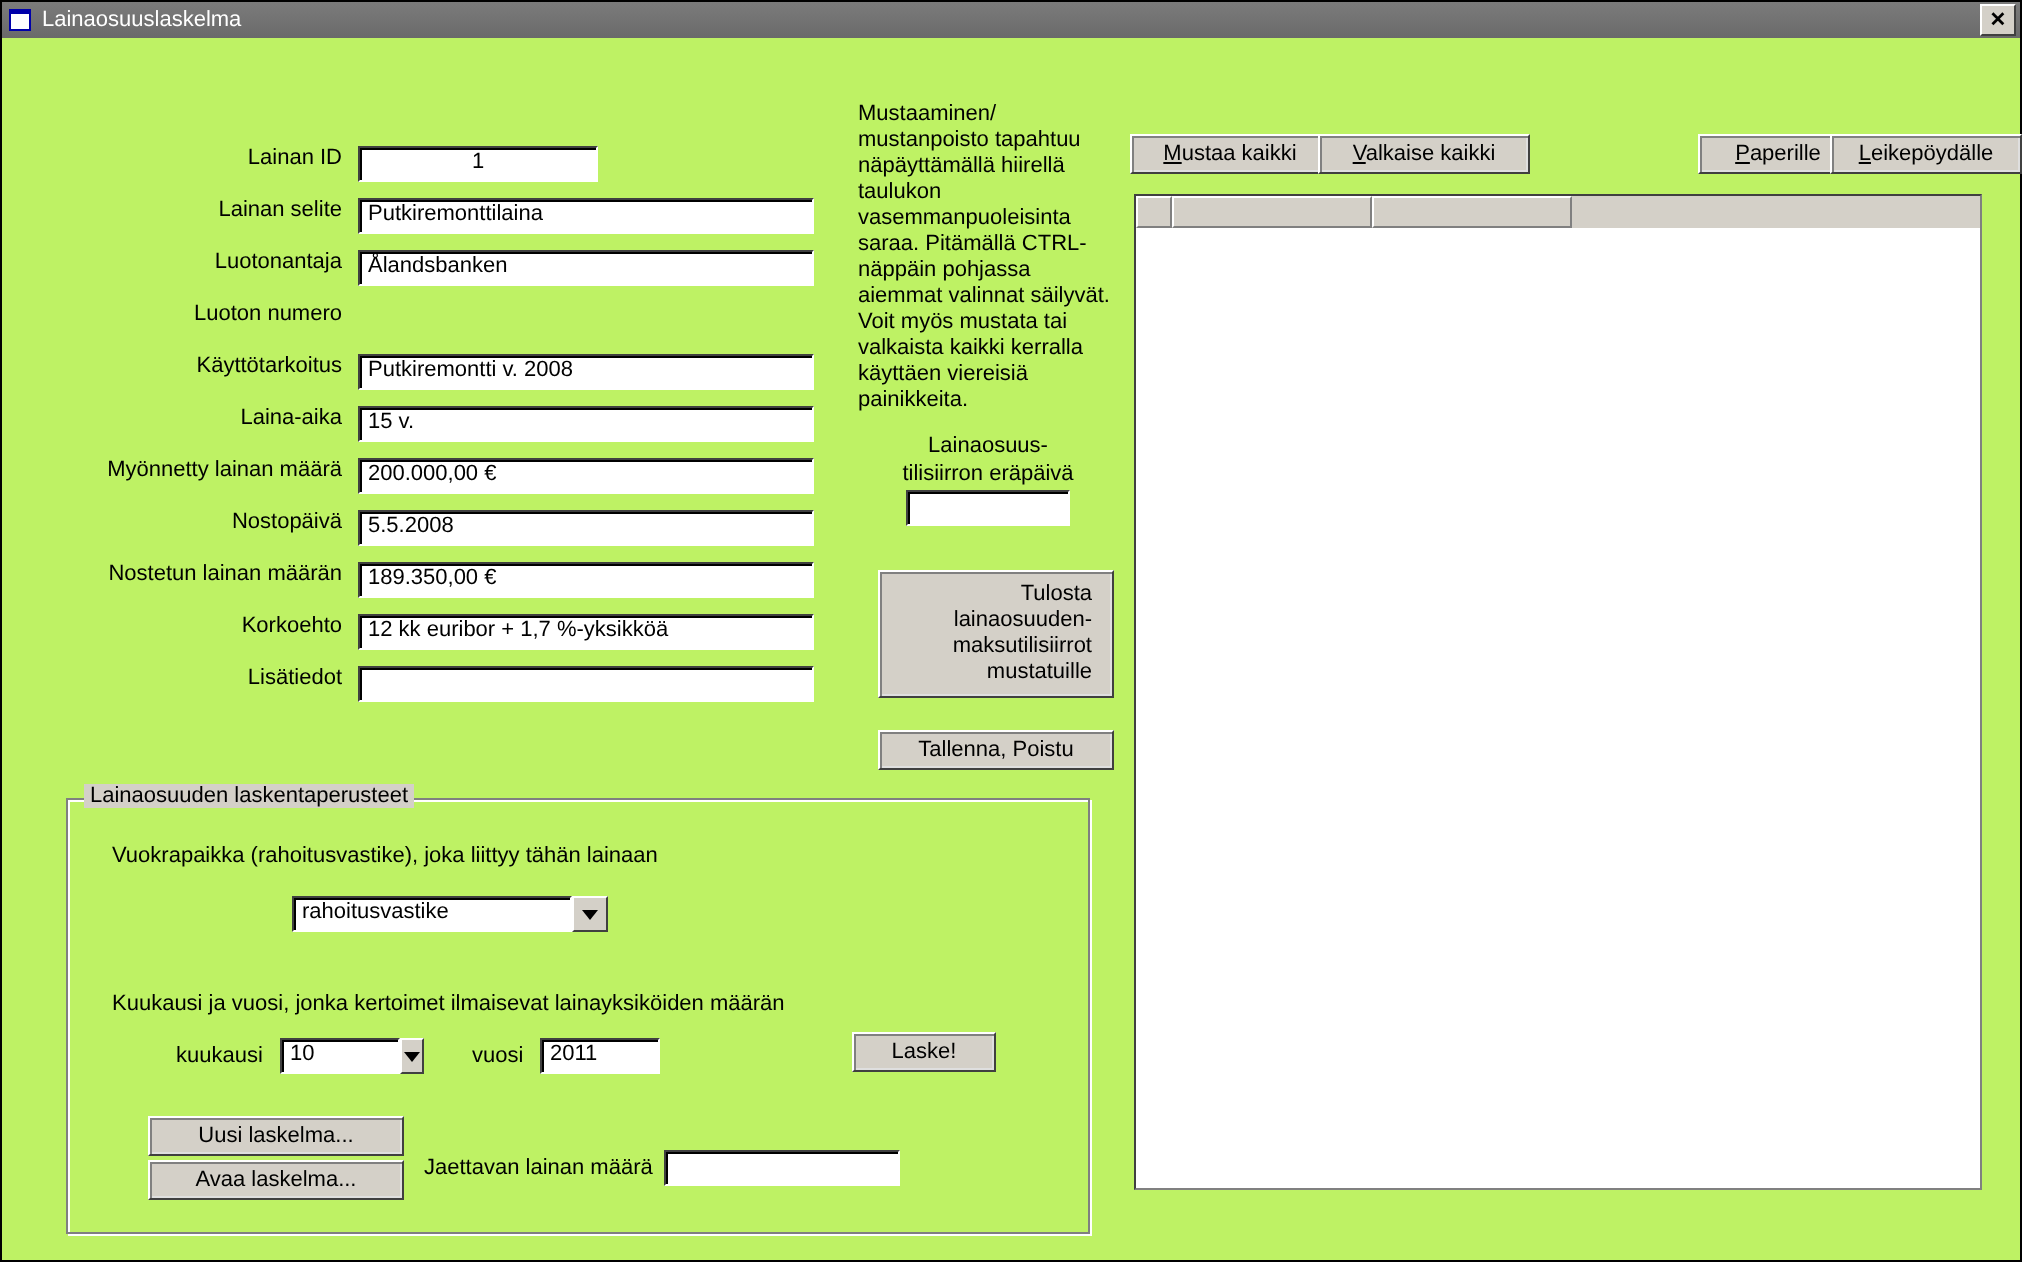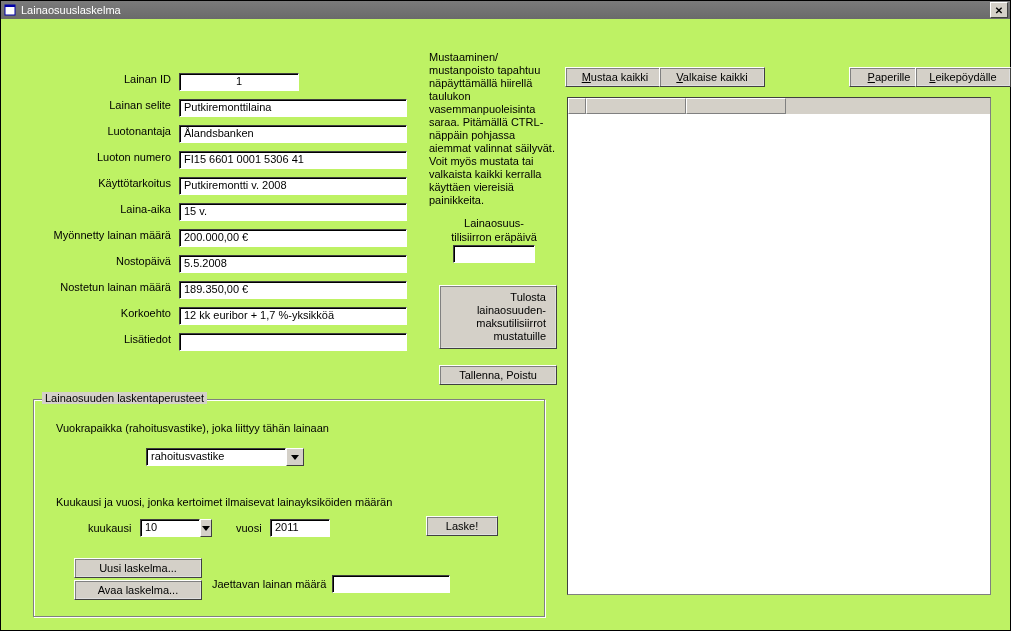--- a/index.html
+++ b/index.html
@@ -53,40 +53,39 @@
     <div class="form-row" style="left:50px;top:80px">
       <label>Lainan selite</label>
       <div class="field wide">Putkiremonttilaina</div>
     </div>
     <div class="form-row" style="left:50px;top:106px">
       <label>Luotonantaja</label>
       <div class="field wide">Ålandsbanken</div>
     </div>
     <div class="form-row" style="left:50px;top:132px">
       <label>Luoton numero</label>
-      <div class="field wide">FI15 6601 0001 5306 41</div>
     </div>
     <div class="form-row" style="left:50px;top:158px">
       <label>Käyttötarkoitus</label>
       <div class="field wide">Putkiremontti v. 2008</div>
     </div>
     <div class="form-row" style="left:50px;top:184px">
       <label>Laina-aika</label>
       <div class="field wide">15 v.</div>
     </div>
     <div class="form-row" style="left:50px;top:210px">
       <label>Myönnetty lainan määrä</label>
       <div class="field wide">200.000,00 €</div>
     </div>
     <div class="form-row" style="left:50px;top:236px">
       <label>Nostopäivä</label>
       <div class="field wide">5.5.2008</div>
     </div>
     <div class="form-row" style="left:50px;top:262px">
-      <label>Nostetun lainan määrä</label>
+      <label>Nostetun lainan määrän</label>
       <div class="field wide">189.350,00 €</div>
     </div>
     <div class="form-row" style="left:50px;top:288px">
       <label>Korkoehto</label>
       <div class="field wide">12 kk euribor + 1,7 %-yksikköä</div>
     </div>
     <div class="form-row" style="left:50px;top:314px">
       <label>Lisätiedot</label>
       <div class="field wide"></div>
     </div>

